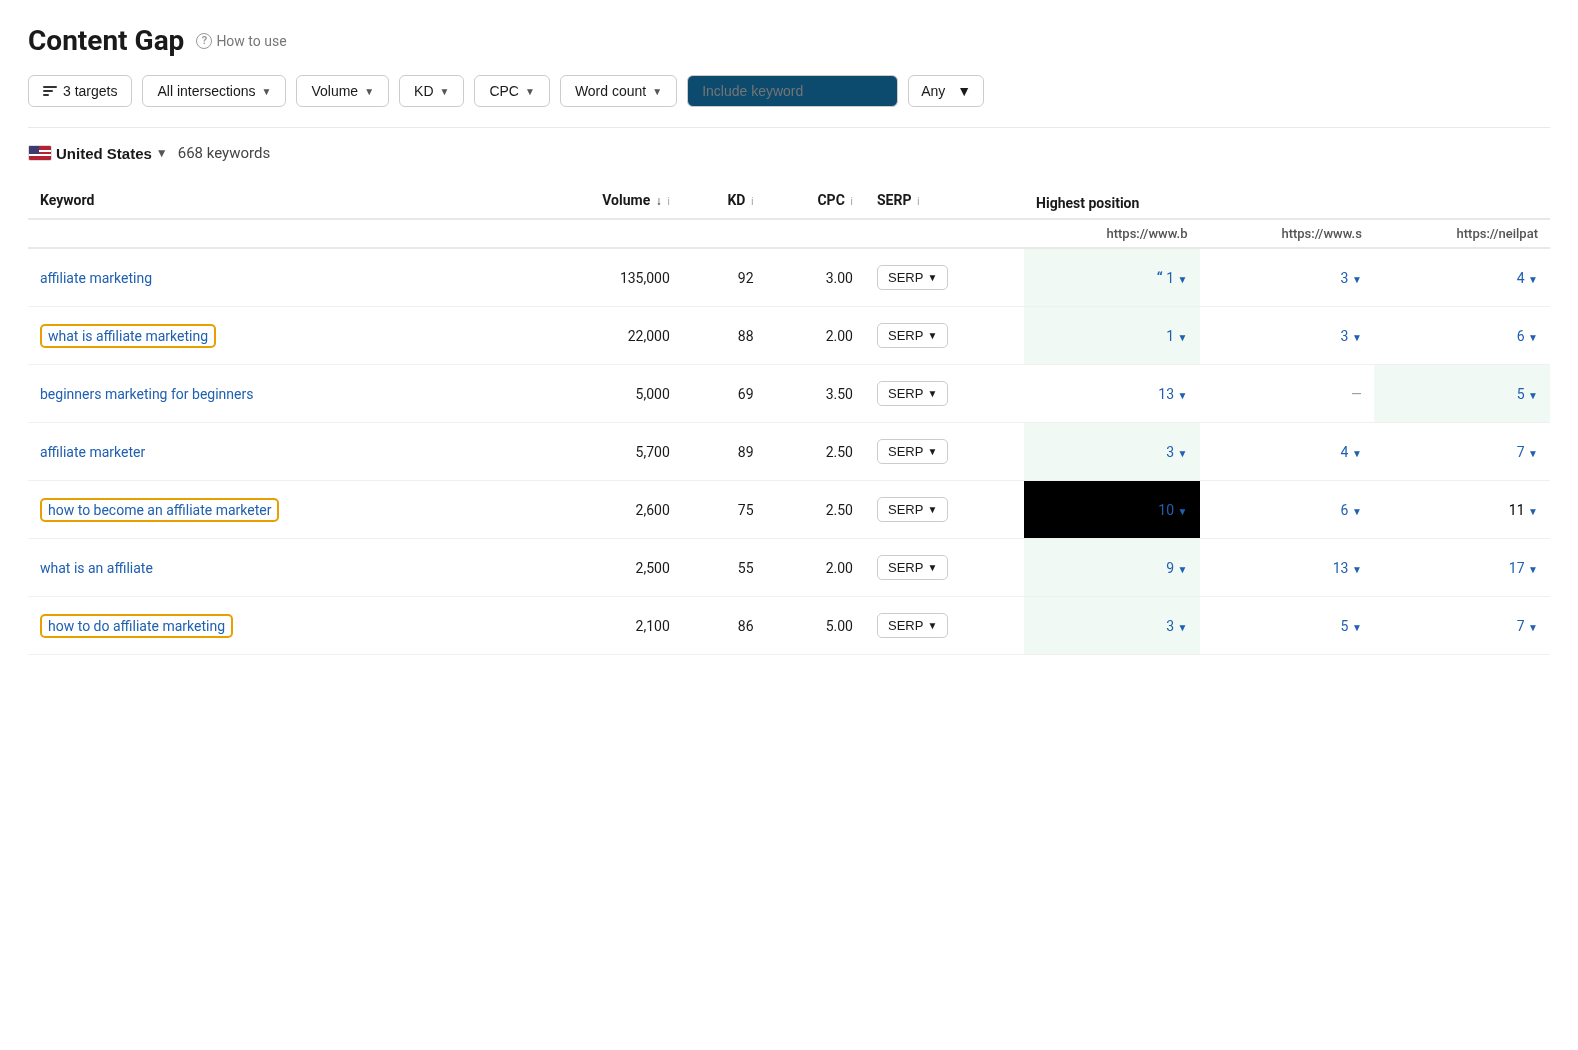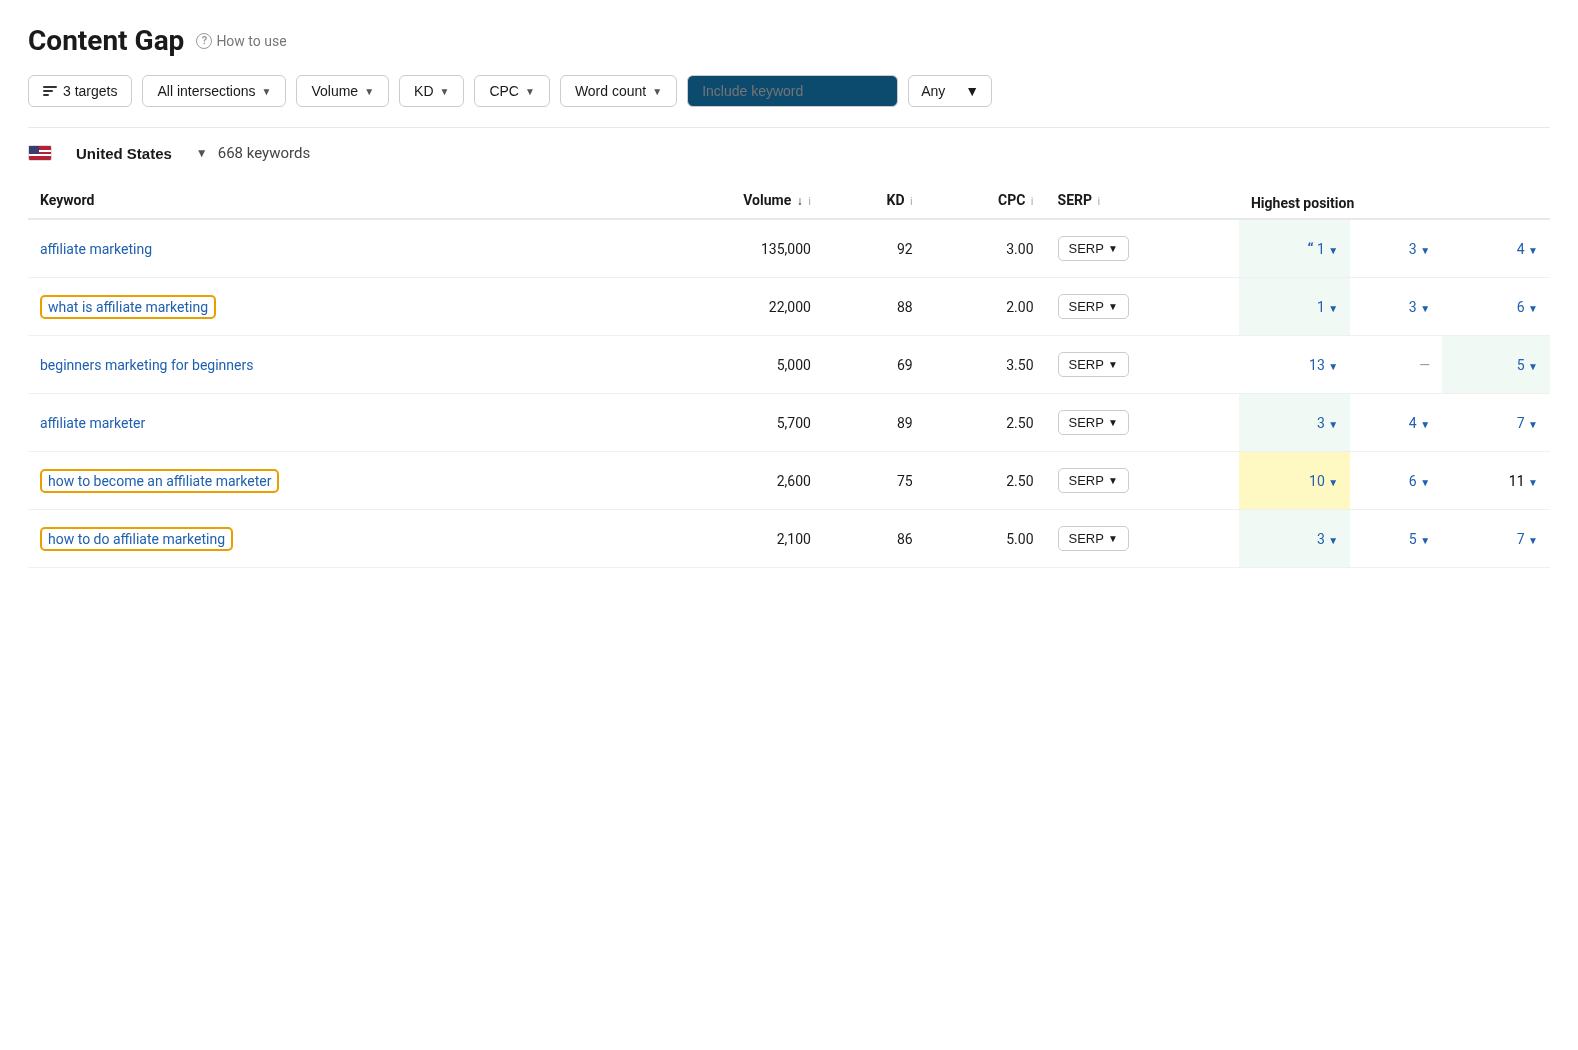--- a/index.html
+++ b/index.html
@@ -100,21 +100,21 @@
       padding: 7px 14px;
       font-size: 14px;
       color: #aaa;
       background: #0c4a6e;
       min-width: 200px;
       outline: none;
     }
     .any-btn {
       display: flex;
       align-items: center;
-      gap: 20px;
+      gap: 12px;
       border: 1.5px solid #ccc;
       border-radius: 6px;
       padding: 7px 12px;
       background: #fff;
       font-size: 14px;
       cursor: pointer;
       color: #1a1a1a;
     }
     .divider {
       border: none;
@@ -123,21 +123,21 @@
     }
     .location-row {
       display: flex;
       align-items: center;
       gap: 10px;
       margin-bottom: 20px;
     }
     .location-btn {
       display: flex;
       align-items: center;
-      gap: 24px;
+      gap: 4px;
       background: none;
       border: none;
       cursor: pointer;
       font-size: 15px;
       font-weight: 600;
       color: #1a1a1a;
     }
     .flag {
       width: 24px;
       height: 16px;
@@ -334,20 +334,30 @@
             <span class="th-info">i</span>
           </th>
           <th>
             <span>SERP</span>
             <span class="th-info">i</span>
           </th>
           <th colspan="3" class="highest-position-header" style="text-align:left; padding-bottom:4px;">
             <span>Highest position</span>
           </th>
         </tr>
+        <tr class="sub-header-row">
+          <th></th>
+            <th></th>
+            <th></th>
+            <th></th>
+            <th></th>
+          <th style="text-align:right; font-size:13px; color:#555; font-weight:500;">https://www.b</th>
+          <th style="text-align:right; font-size:13px; color:#555; font-weight:500;">https://www.s</th>
+          <th style="text-align:right; font-size:13px; color:#555; font-weight:500;">https://neilpat</th>
+        </tr>
       </thead>
       <tbody id="table-body">
       <tr>
             <td class="keyword-cell"><a href="#">affiliate marketing</a></td>
             <td class="num-cell">135,000</td>
             <td class="num-cell">92</td>
             <td class="num-cell">3.00</td>
             <td><button class="serp-btn">SERP <span style="font-size:10px;">▼</span></button></td>
             <td class="pos-cell highlighted-bg-col" style="background: rgb(240, 249, 244);"><span style="color:#2060b0; font-size:15px; font-weight:700;">“</span> <span style="color:#2060b0;">1</span> <span class="pos-arrow">▼</span></td>
             <td class="pos-cell"><span style="color:#2060b0;">3</span> <span class="pos-arrow">▼</span></td>
@@ -382,23 +392,33 @@
             <td class="pos-cell highlighted-bg-col" style="background: rgb(240, 249, 244);"><span style="color:#2060b0;">3</span> <span class="pos-arrow">▼</span></td>
             <td class="pos-cell"><span style="color:#2060b0;">4</span> <span class="pos-arrow">▼</span></td>
             <td class="pos-cell"><span style="color:#2060b0;">7</span> <span class="pos-arrow">▼</span></td>
           </tr>
           <tr>
             <td class="keyword-cell"><span class="keyword-boxed"><a href="#">how to become an affiliate marketer</a></span></td>
             <td class="num-cell">2,600</td>
             <td class="num-cell">75</td>
             <td class="num-cell">2.50</td>
             <td><button class="serp-btn">SERP <span style="font-size:10px;">▼</span></button></td>
-            <td class="pos-cell highlighted-bg-col" style="background: #fef9c3;"><span style="color:#2060b0;">10</span> <span class="pos-arrow">▼</span></td>
+            <td class="pos-cell highlighted-bg-col" style="background: #000000;"><span style="color:#2060b0;">10</span> <span class="pos-arrow">▼</span></td>
             <td class="pos-cell"><span style="color:#2060b0;">6</span> <span class="pos-arrow">▼</span></td>
             <td class="pos-cell"><span style="color:#000000;">11</span> <span class="pos-arrow">▼</span></td>
+          </tr>
+          <tr>
+            <td class="keyword-cell"><a href="#">what is an affiliate</a></td>
+            <td class="num-cell">2,500</td>
+            <td class="num-cell">55</td>
+            <td class="num-cell">2.00</td>
+            <td><button class="serp-btn">SERP <span style="font-size:10px;">▼</span></button></td>
+            <td class="pos-cell highlighted-bg-col" style="background: rgb(240, 249, 244);"><span style="color:#2060b0;">9</span> <span class="pos-arrow">▼</span></td>
+            <td class="pos-cell"><span style="color:#2060b0;">13</span> <span class="pos-arrow">▼</span></td>
+            <td class="pos-cell"><span style="color:#2060b0;">17</span> <span class="pos-arrow">▼</span></td>
           </tr>
           <tr>
             <td class="keyword-cell"><span class="keyword-boxed"><a href="#">how to do affiliate marketing</a></span></td>
             <td class="num-cell">2,100</td>
             <td class="num-cell">86</td>
             <td class="num-cell">5.00</td>
             <td><button class="serp-btn">SERP <span style="font-size:10px;">▼</span></button></td>
             <td class="pos-cell highlighted-bg-col" style="background: rgb(240, 249, 244);"><span style="color:#2060b0;">3</span> <span class="pos-arrow">▼</span></td>
             <td class="pos-cell"><span style="color:#2060b0;">5</span> <span class="pos-arrow">▼</span></td>
             <td class="pos-cell"><span style="color:#2060b0;">7</span> <span class="pos-arrow">▼</span></td>

